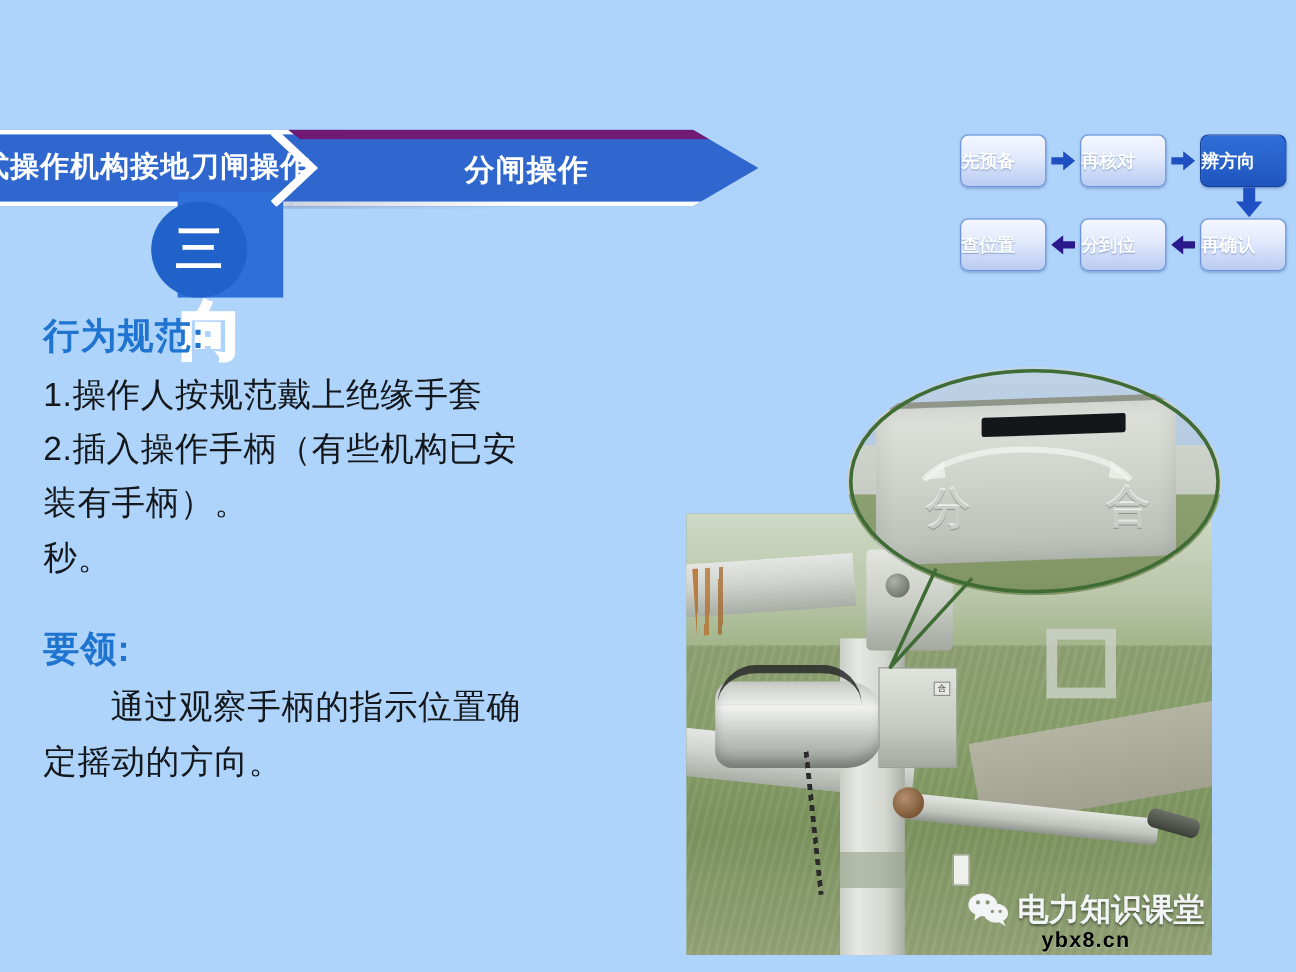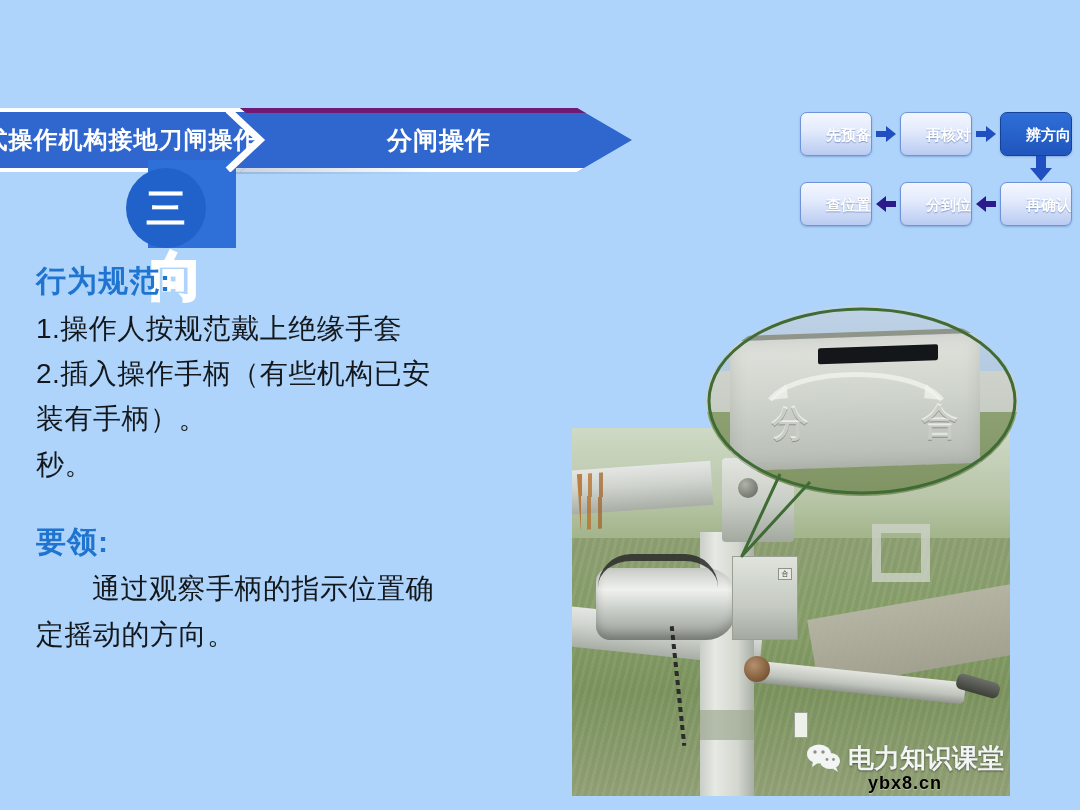--- a/index.html
+++ b/index.html
@@ -44,21 +44,21 @@
     left: 0;
     width: 320px;
     border-top: 4px solid #ffffff;
     border-bottom: 4px solid #ffffff;
     clip-path: polygon(0 0, 100% 0, 100% 100%, 0 100%);
     padding-right: 10px;
   }
   .banner-seg-2 {
     left: 270px;
     width: 392px;
-    border-top: 5px solid #701a75;
+    border-top: 8px solid #701a75;
     border-bottom: 4px solid #ffffff;
     clip-path: polygon(0 0, 86% 0, 100% 50%, 86% 100%, 0 100%, 10% 50%);
     text-align: right;
   }
   .banner-label {
     color: #ffffff;
     font-size: 25px;
     font-weight: bold;
     letter-spacing: 1px;
     white-space: nowrap;
@@ -191,21 +191,21 @@
   .flow-row-2 { top: 70px; }
 
   .flow-box {
     width: 72px;
     height: 44px;
     border-radius: 7px;
     border: 1px solid #6f93d8;
     background: linear-gradient(to bottom, #f4f7ff 0%, #e2eafc 42%, #b9cbf2 100%);
     display: flex;
     align-items: center;
-    justify-content: flex-end;
+    justify-content: flex-start;
     box-sizing: border-box;
     box-shadow: 0 1px 2px rgba(60,90,150,.35);
     flex: 0 0 auto;
   }
   .flow-box.active {
     background: linear-gradient(to bottom, #2f6fd8 0%, #1f55bd 100%);
     border-color: #16409a;
   }
   .flow-label {
     font-size: 15px;

